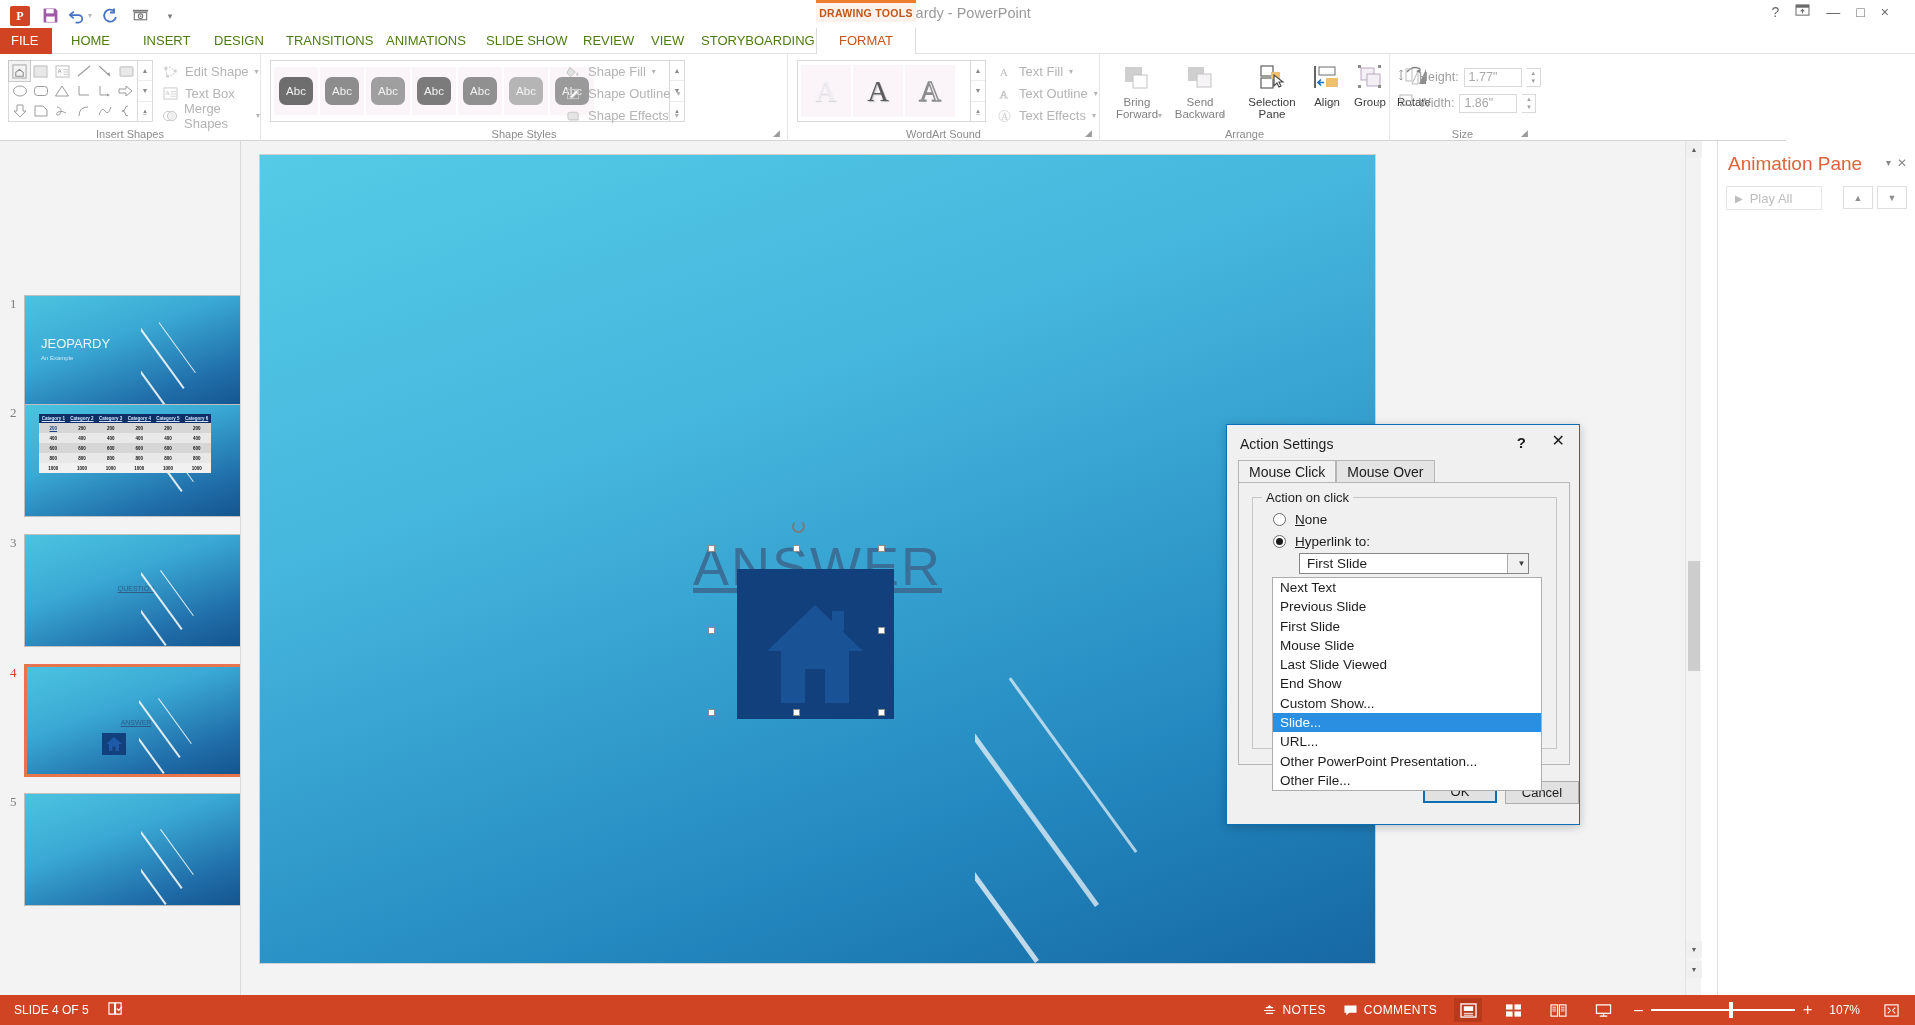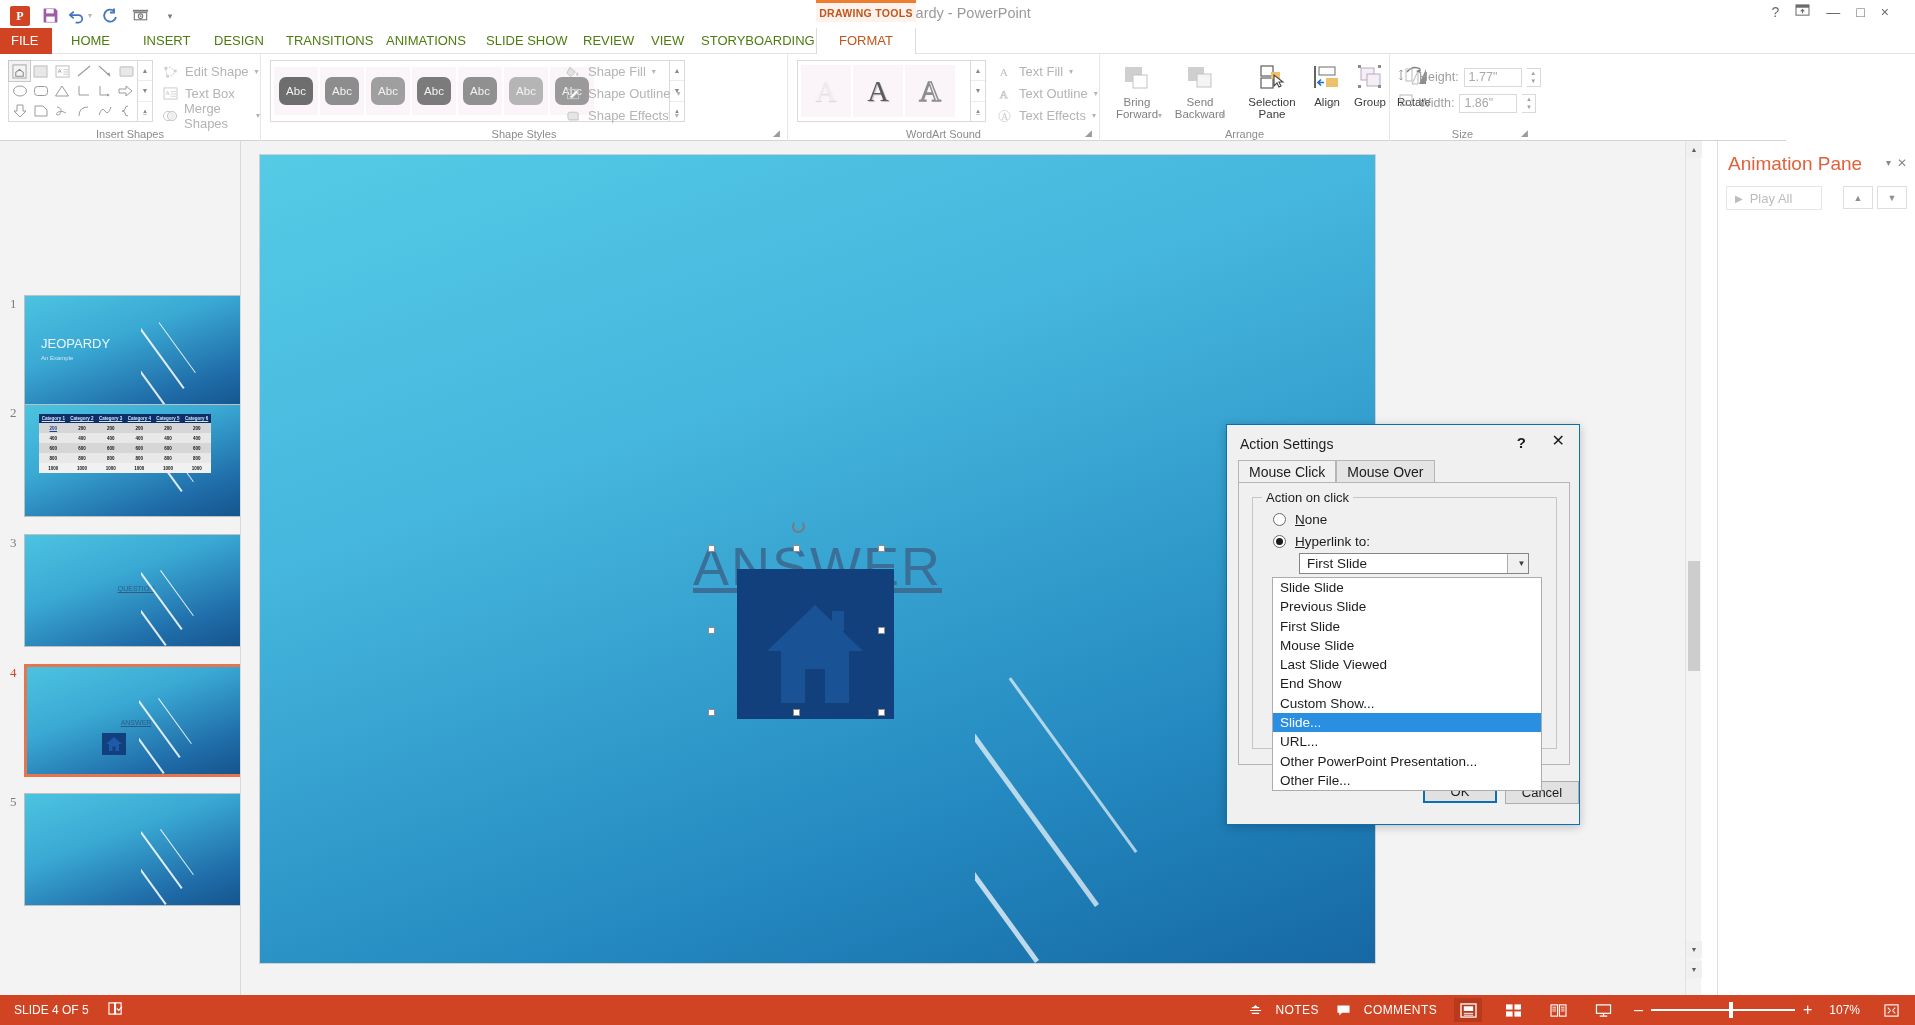--- a/index.html
+++ b/index.html
@@ -173,21 +173,21 @@
   .ap-updown { position: absolute; top: 45px; width: 30px; height: 23px; border: 1px solid #dedede; display:flex; align-items:center; justify-content:center; font-size:9px; color:#8f8f8f; cursor:pointer;}
 
   
   .statusbar {
     position: absolute; left: 0; bottom: 0; width: 1915px; height: 30px;
     background: #d04423; color: #fff; font-size: 12px;
     display: flex; align-items: center;
   }
   .sb-left { position: absolute; left: 14px; display: flex; align-items: center; gap: 18px; }
   .sb-right { position: absolute; right: 10px; display: flex; align-items: center; gap: 17px; }
-  .sb-item { display: flex; align-items: center; gap: 13px; cursor: pointer; letter-spacing: .4px; }
+  .sb-item { display: flex; align-items: center; gap: 6px; cursor: pointer; letter-spacing: .4px; }
   .viewbtn { width: 28px; height: 24px; display:flex; align-items:center; justify-content:center; cursor:pointer; }
   .viewbtn.act { background: #b8391c; }
   .zoomslider { display:flex; align-items:center; gap: 8px; }
   .zs-track { width: 144px; height: 2px; background: #fff; position: relative; }
   .zs-knob { position: absolute; left: 78px; top: -7px; width: 4px; height: 16px; background: #fff; }
 
   
   .dialog {
     position: absolute; left: 1226px; top: 424px; width: 354px; height: 401px;
     background: #f0f0f0; border: 1px solid #0b6fb5;
@@ -933,21 +933,21 @@
         <span class="cbx dis checked"></span>
         <span style="color:#b6b6b6">Highlight click</span>
       </div>
     </div>
 
     <div class="dlg-btn primary" style="left:196px;top:355px">OK</div>
     <div class="dlg-btn" style="left:278px;top:356px">Cancel</div>
   </div>
 
   <div class="ddlist" style="height:auto">
-    <div class="dd-item">Slide Slide</div>
+    <div class="dd-item">Next Text</div>
     <div class="dd-item">Previous Slide</div>
     <div class="dd-item">First Slide</div>
     <div class="dd-item">Mouse Slide</div>
     <div class="dd-item">Last Slide Viewed</div>
     <div class="dd-item">End Show</div>
     <div class="dd-item">Custom Show...</div>
     <div class="dd-item sel">Slide...</div>
     <div class="dd-item">URL...</div>
     <div class="dd-item">Other PowerPoint Presentation...</div>
     <div class="dd-item">Other File...</div>

